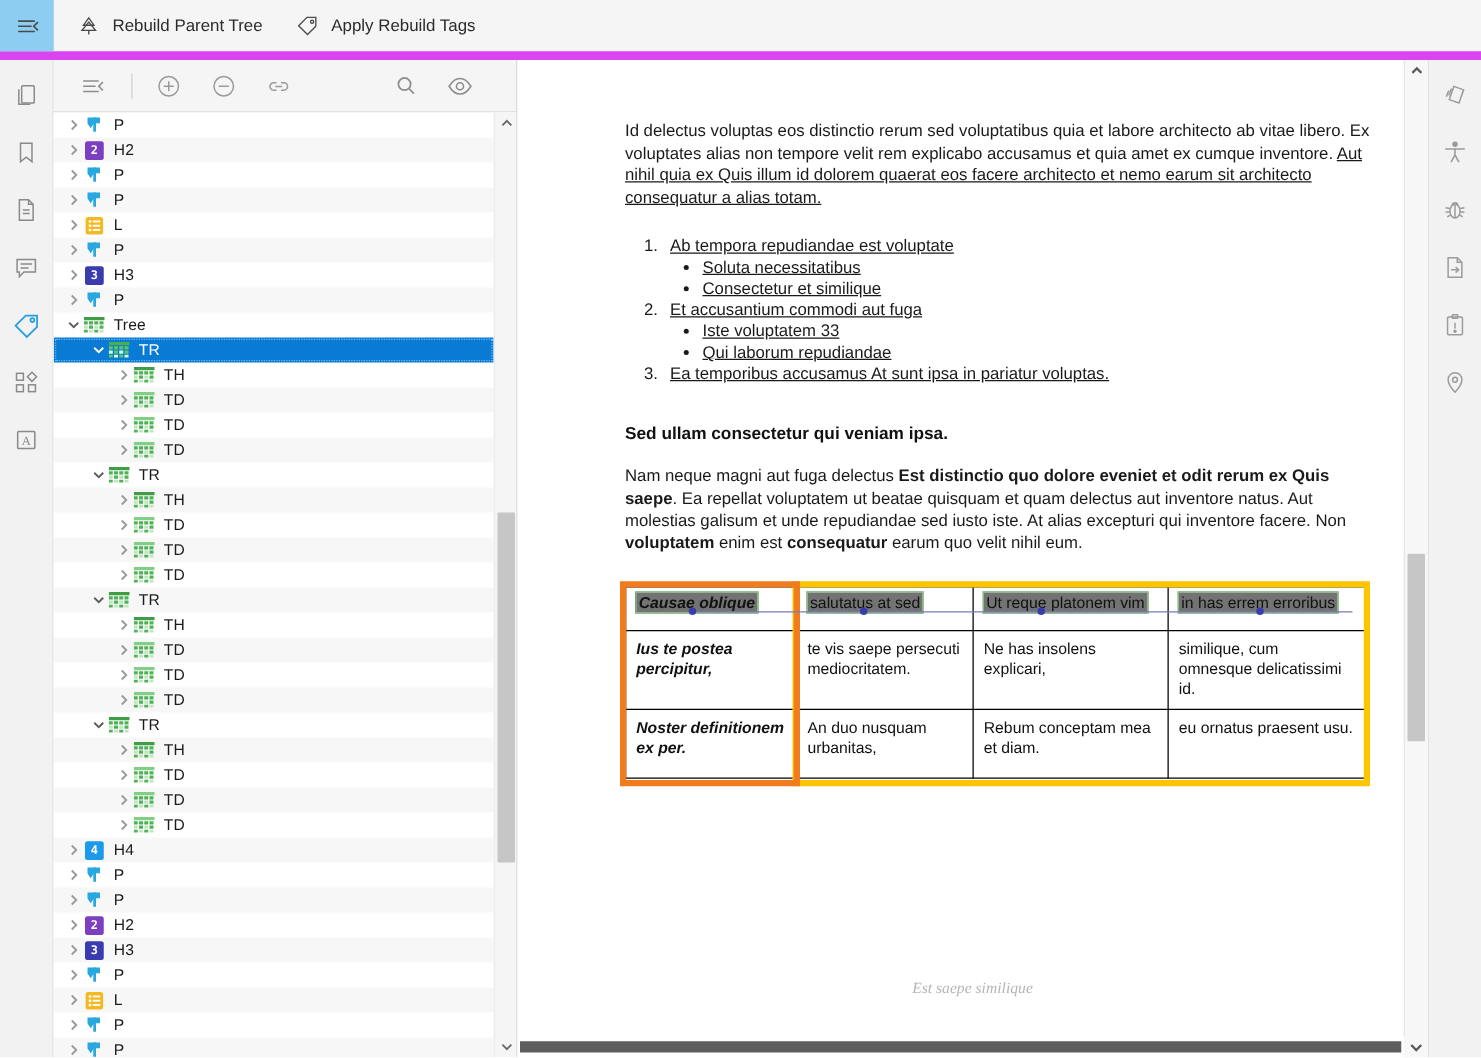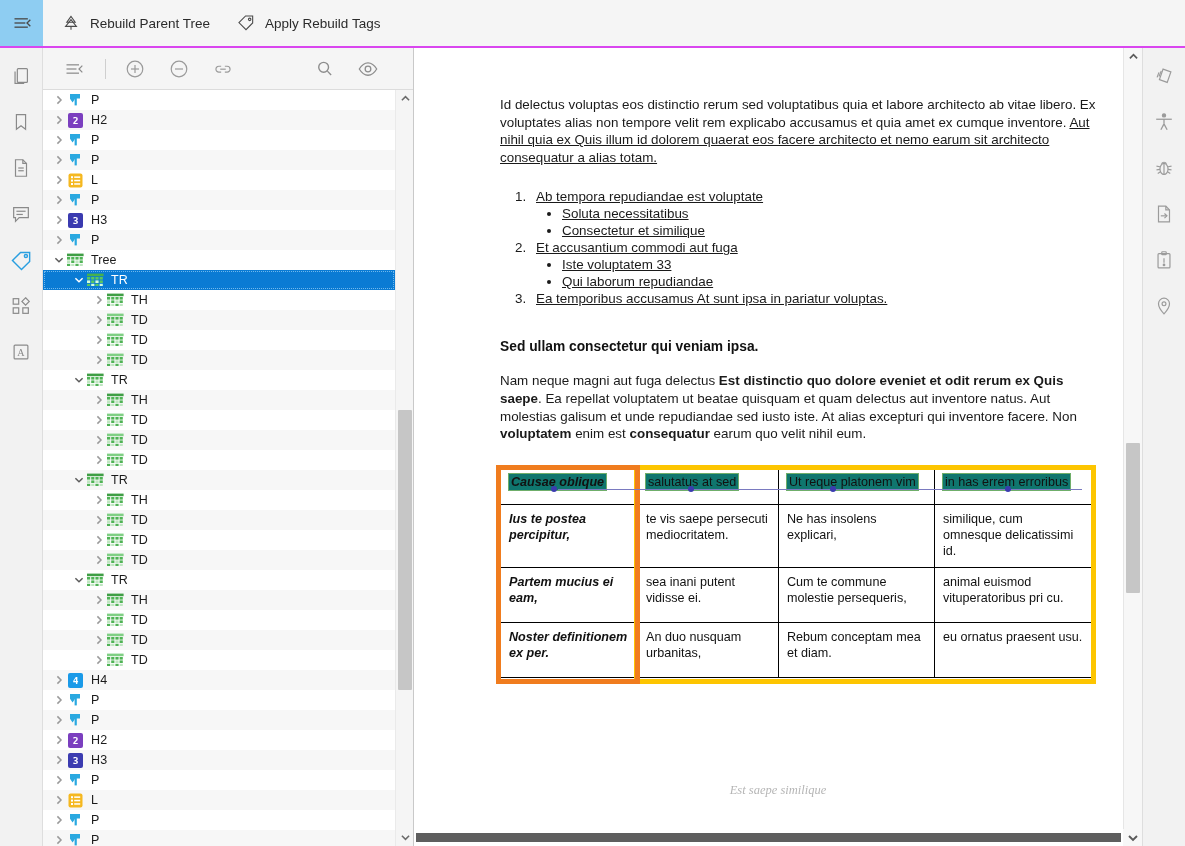--- a/index.html
+++ b/index.html
@@ -14,21 +14,21 @@
   .app {
     position: relative;
     width: 1185px; height: 846px;
     display: flex; flex-direction: column;
   }
 
   
   .topbar {
     height: 48px; min-height: 48px;
     background: #f5f5f5;
-    border-bottom: 2px solid #d946ef;
+    border-bottom: 7px solid #d946ef;
     display: flex; align-items: stretch;
   }
   .topbar-toggle {
     width: 43px; background: #8ecdf2;
     display: flex; align-items: center; justify-content: center;
     cursor: pointer;
   }
   .topbar-items {
     display: flex; align-items: center;
     padding-left: 18px; gap: 26px;
@@ -208,21 +208,21 @@
   }
   table.doc .c0 { width: 137px; }
   table.doc .c1 { width: 141px; }
   table.doc .c2 { width: 156px; }
   table.doc .c3 { width: 158px; }
   td.rowhead { font-weight: bold; font-style: italic; }
   .bodyrow td { height: 55px; }
 
   
   .taghl {
-    background: #0f766e; outline: 1px solid #6fae6a;
+    background: #737373; outline: 1px solid #6fae6a;
     display: inline-block; padding: 0 2px;
     position: relative;
   }
   .taghl.it { font-style: italic; font-weight: bold; }
   
   .roline {
     position: absolute; height: 0;
     border-top: 1.2px solid #7a7ac0;
     z-index: 6; pointer-events: none;
   }
@@ -1194,26 +1194,20 @@
                 </tr>
               </thead>
               <tbody>
                 <tr class="bodyrow">
                   <td class="c0 rowhead">Ius te postea percipitur,</td>
                   <td class="c1">te vis saepe persecuti mediocritatem.</td>
                   <td class="c2">Ne has insolens explicari,</td>
                   <td class="c3">similique, cum omnesque delicatissimi id.</td>
                 </tr>
                 <tr class="bodyrow">
-                  <td class="c0 rowhead">Partem mucius ei eam,</td>
-                  <td class="c1">sea inani putent vidisse ei.</td>
-                  <td class="c2">Cum te commune molestie persequeris,</td>
-                  <td class="c3">animal euismod vituperatoribus pri cu.</td>
-                </tr>
-                <tr class="bodyrow">
                   <td class="c0 rowhead">Noster definitionem ex per.</td>
                   <td class="c1">An duo nusquam urbanitas,</td>
                   <td class="c2">Rebum conceptam mea et diam.</td>
                   <td class="c3">eu ornatus praesent usu.</td>
                 </tr>
               </tbody>
             </table>
 
             <div class="roline" style="left:58px; right:10px; top:20px;"></div>
             <div class="rodot" style="left:51px;  top:17px;"></div>

